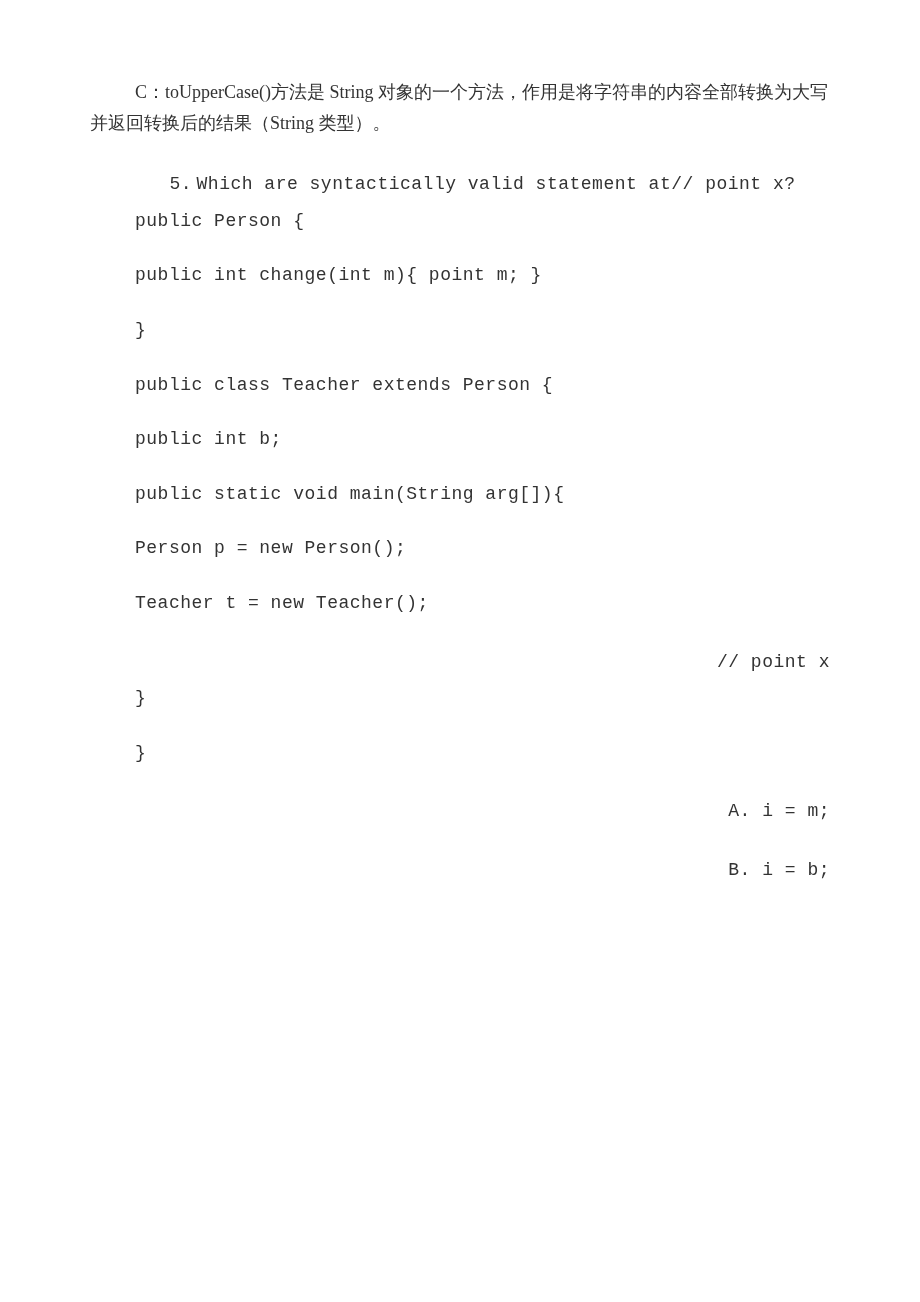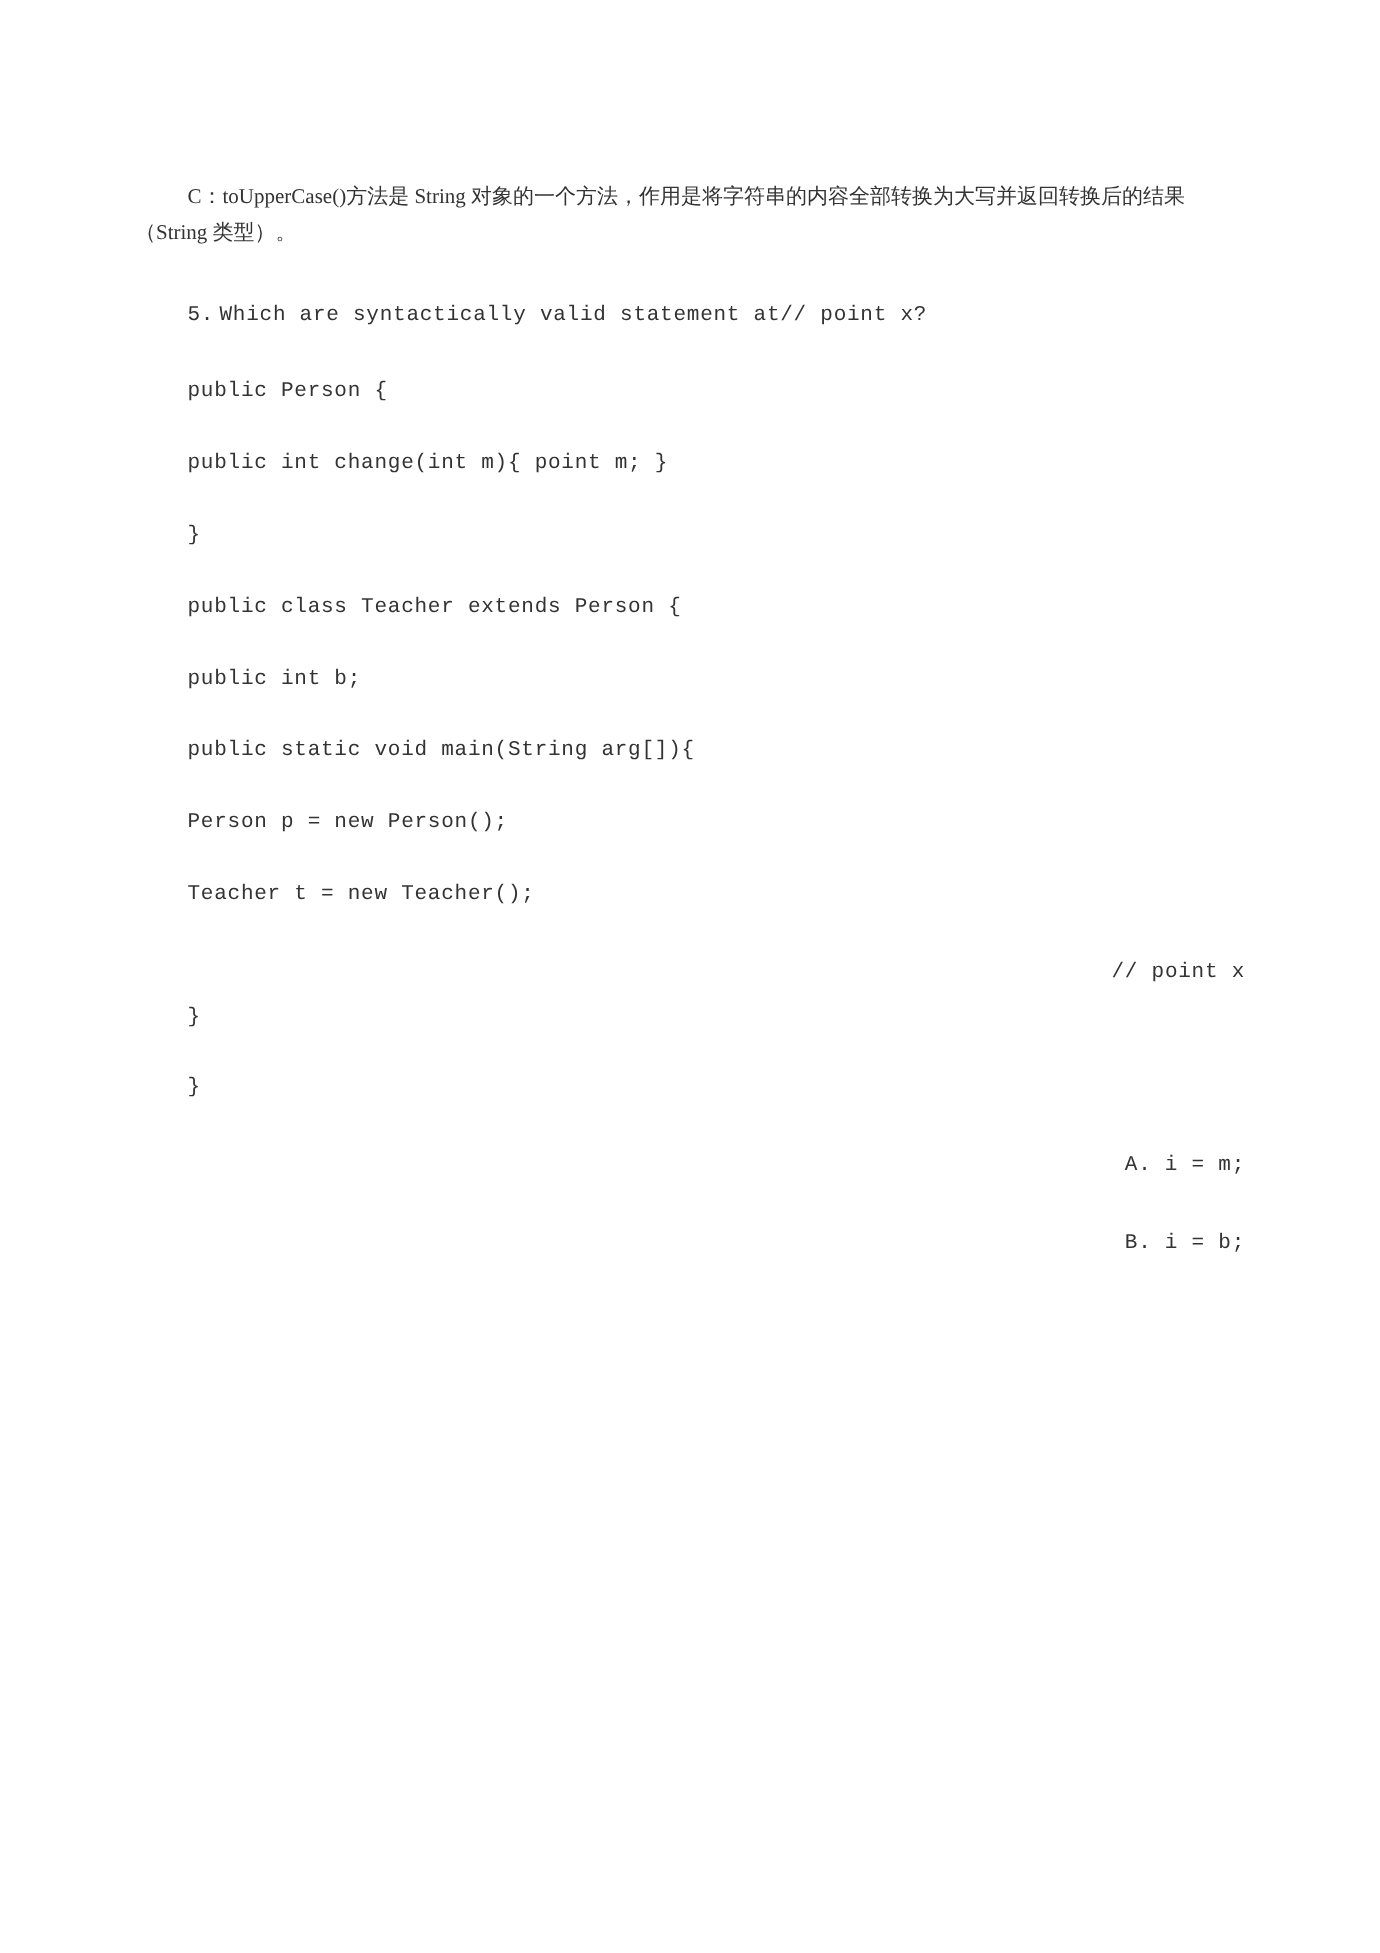--- a/index.html
+++ b/index.html
@@ -5,23 +5,23 @@
     body {
       margin: 0;
       padding: 0;
       background: #ffffff;
       font-family: "SimSun", "宋体", serif;
       width: 920px;
       height: 1302px;
       box-sizing: border-box;
     }
     .page {
-      padding: 120px 90px 90px 90px;
+      padding: 77px 90px 90px 90px;
       color: #333333;
-      font-size: 14px;
+      font-size: 18px;
       line-height: 1.7;
     }
     .para {
       margin: 0 0 30px 0;
       text-indent: 2.5em;
     }
     .mono {
       font-family: "Courier New", monospace;
       letter-spacing: 0.5px;
     }
@@ -34,22 +34,23 @@
     .code-line-noindent {
       margin: 0 0 6px 0;
       font-family: "Courier New", monospace;
       letter-spacing: 0.5px;
     }
     .spaced-top {
       margin-top: 28px;
       text-align: right;
     }
     .question-line {
-      margin: 0 0 28px 0;
+      margin: 0 0 6px 0;
       padding-left: 2.5em;
+      text-align: center;
     }
   </style>
 </head>
 <body>
 
 <div class="page">
 
   <p class="para">C：toUpperCase()方法是 String 对象的一个方法，作用是将字符串的内容全部转换为大写并返回转换后的结果（String 类型）。</p>
 
 

